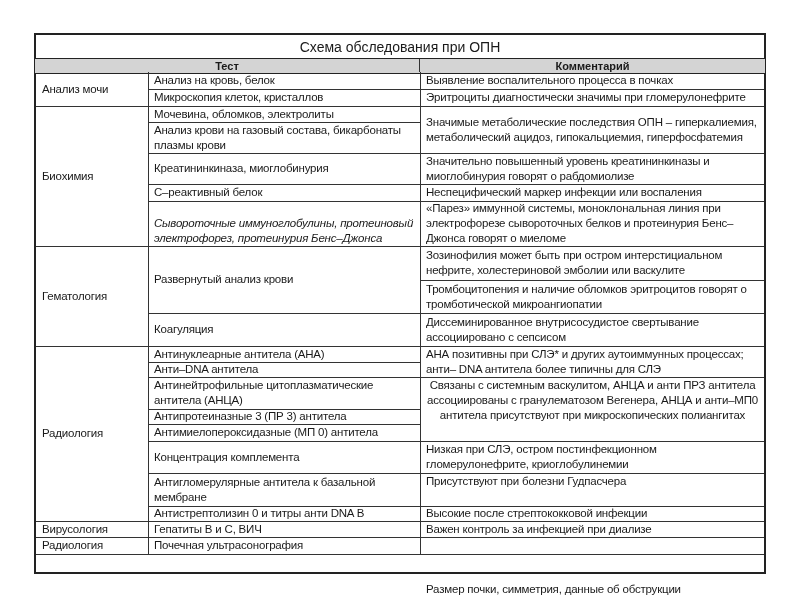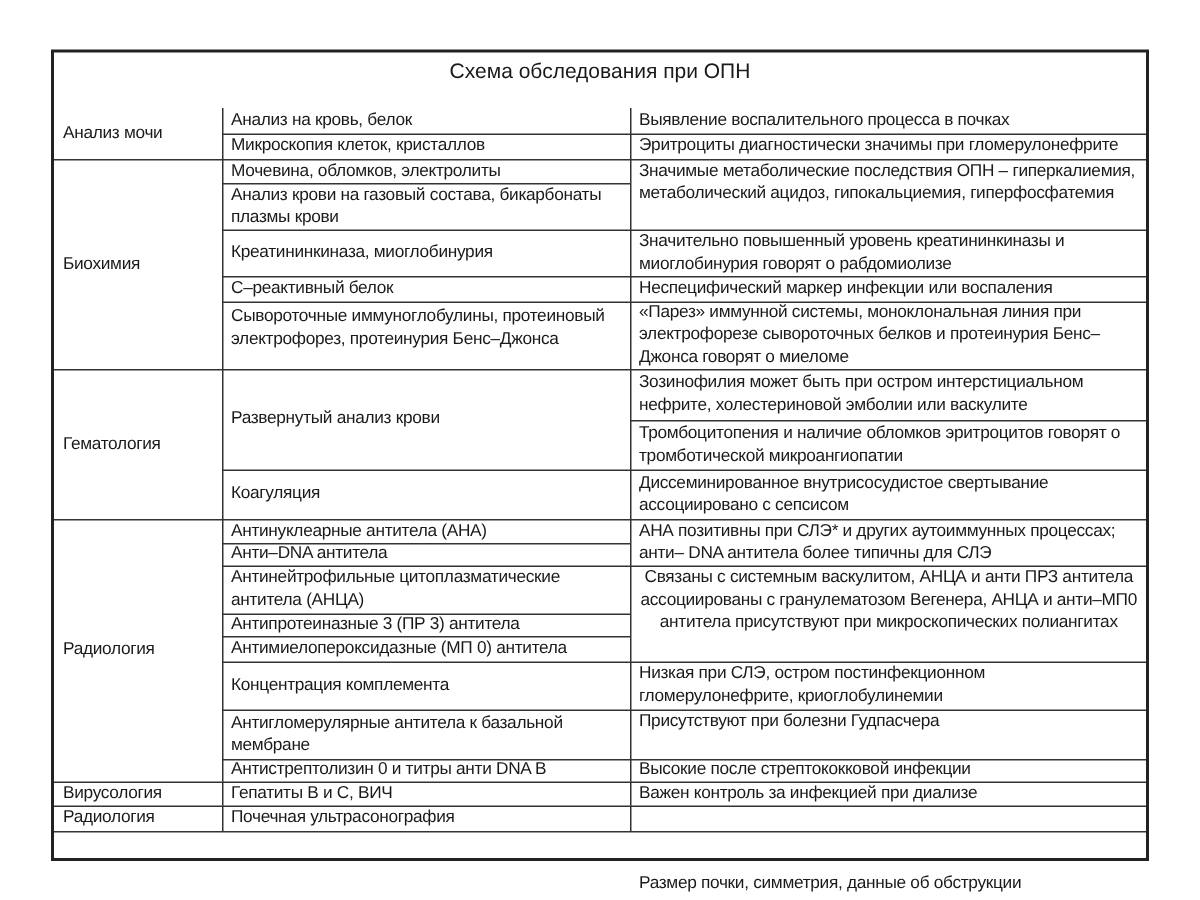--- a/index.html
+++ b/index.html
@@ -22,20 +22,25 @@
   .cat { font-size:11.5px; }
   .top { align-items:flex-start; padding-top:1px; }
   #foot { position:absolute; left:0; top:521px; width:728px; height:18px; font-size:10px;
           padding-left:7px; display:flex; align-items:center; box-sizing:border-box; }
 </style>
 </head>
 <body>
 
 <div id="tbl">
   <div id="title">Схема обследования при ОПН</div>
+  <div id="hdr">
+    <div class="hcell" style="left:0;width:384px;">Тест</div>
+    <div class="vl" style="left:384px;top:0;height:13px;"></div>
+    <div class="hcell" style="left:385px;width:345px;">Комментарий</div>
+  </div>
   <div id="body">
       <div class="cell cat" style="left: 0px; top: 37px; width: 112px; height: 34px; padding-left: 6px;">
         <span>Анализ мочи</span>
       </div>
       <div class="hl" style="left: 0px; width: 728px; top: 71px;"></div>
       <div class="cell" style="left: 113px; top: 37px; width: 271px; height: 17px;">
         <span>Анализ на кровь, белок</span>
       </div>
       <div class="hl" style="left: 112px; width: 272px; top: 54px;"></div>
       <div class="cell" style="left: 113px; top: 54px; width: 271px; height: 17px;">
@@ -63,24 +68,24 @@
       </div>
       <div class="hl" style="left: 112px; width: 272px; top: 118px;"></div>
       <div class="cell" style="left: 113px; top: 118px; width: 271px; height: 31px;">
         <span>Креатининкиназа, миоглобинурия</span>
       </div>
       <div class="hl" style="left: 112px; width: 272px; top: 149px;"></div>
       <div class="cell" style="left: 113px; top: 149px; width: 271px; height: 17px;">
         <span>С–реактивный белок</span>
       </div>
       <div class="hl" style="left: 112px; width: 272px; top: 166px;"></div>
-      <div class="cell top" style="left: 113px; top: 168px; width: 271px; height: 45px;">
+      <div class="cell top" style="left: 113px; top: 180px; width: 271px; height: 45px; font-style: italic;">
         <span>Сывороточные иммуноглобулины, протеиновый электрофорез, протеинурия Бенс–Джонса</span>
       </div>
-      <div class="cell top" style="left: 385px; top: 71px; width: 343px; height: 47px;">
+      <div class="cell top" style="left: 385px; top: 71px; width: 343px; height: 47px; align-items: center;">
         <span>Значимые метаболические последствия ОПН – гиперкалиемия, метаболический ацидоз, гипокальциемия, гиперфосфатемия</span>
       </div>
       <div class="hl" style="left: 384px; width: 344px; top: 118px;"></div>
       <div class="cell" style="left: 385px; top: 118px; width: 343px; height: 31px;">
         <span>Значительно повышенный уровень креатининкиназы и миоглобинурия говорят о рабдомиолизе</span>
       </div>
       <div class="hl" style="left: 384px; width: 344px; top: 149px;"></div>
       <div class="cell" style="left: 385px; top: 149px; width: 343px; height: 17px;">
         <span>Неспецифический маркер инфекции или воспаления</span>
       </div>

